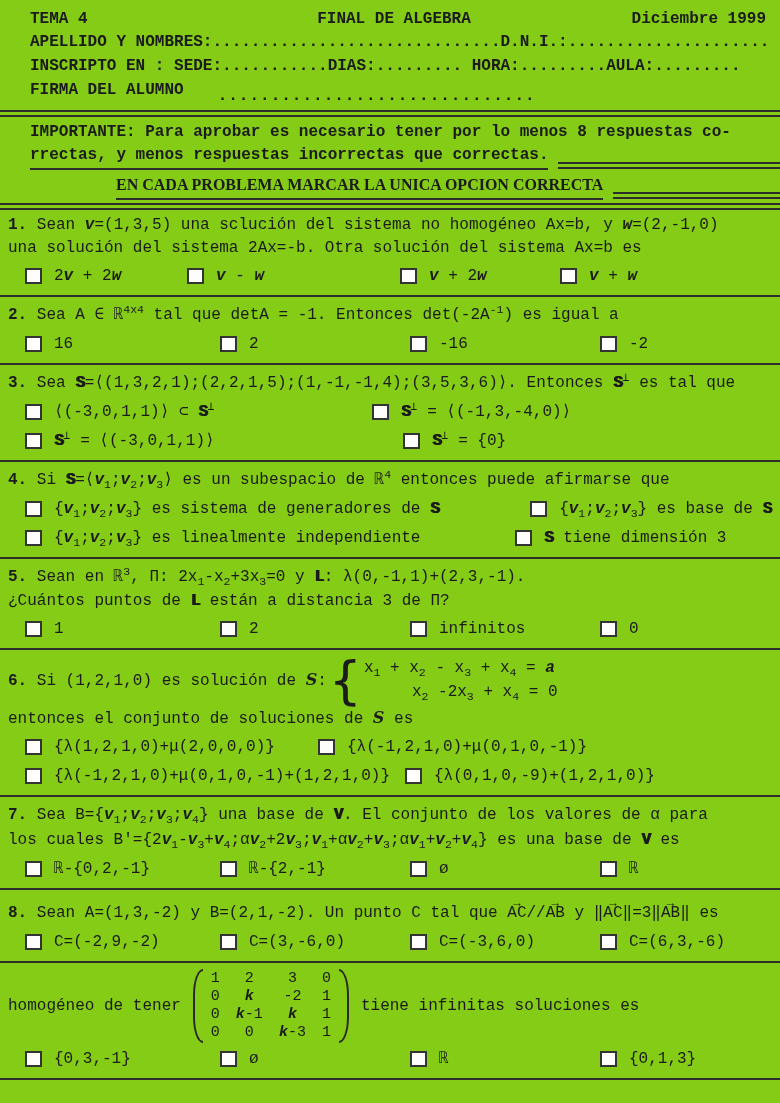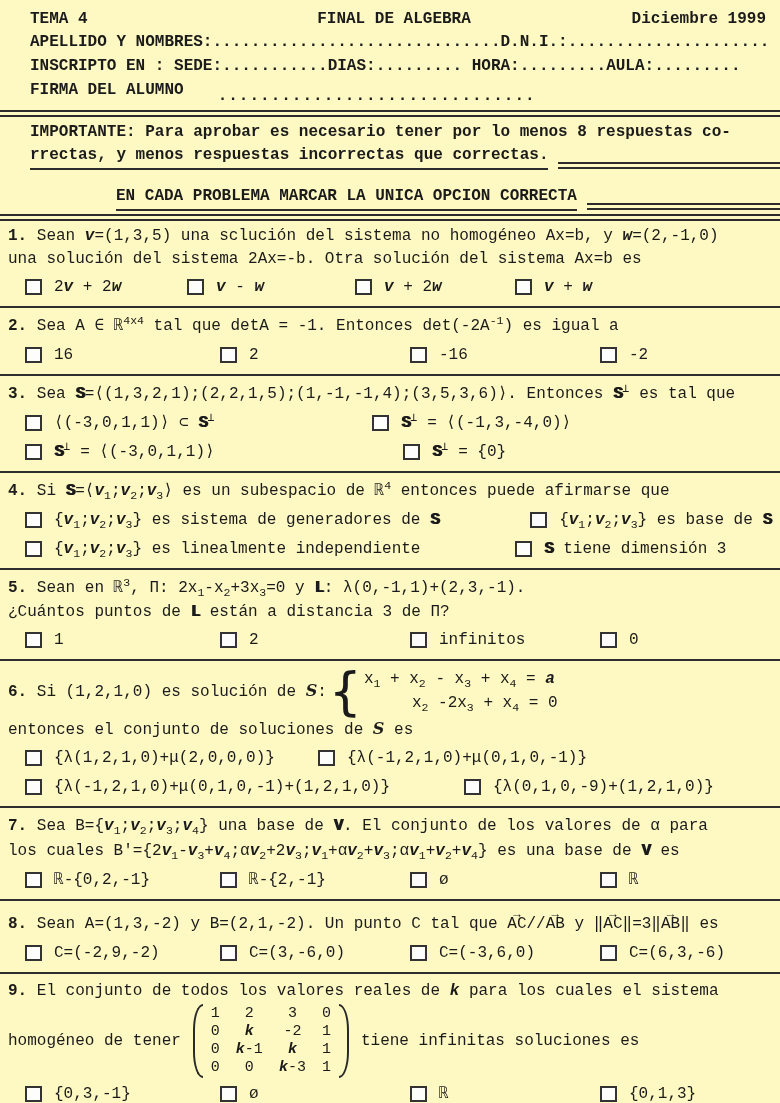--- a/index.html
+++ b/index.html
@@ -1,36 +1,36 @@
 <!DOCTYPE html>
 <html><head>
 <meta charset="utf-8">
 <style>
   * { box-sizing: border-box; }
   html,body { margin:0; padding:0; background:#d8d8d4; }
   .page {
     width:780px; height:1103px; margin:0 auto; overflow:hidden;
-    background:#fef9c3; color:#1b1b1b;
+    background:#84cc16; color:#1b1b1b;
     font-family:"Liberation Mono","DejaVu Sans Mono","DejaVu Sans",monospace;
     font-size:16px; padding:6px 8px 8px 8px;
   }
   .hdr { font-weight:bold; }
   .h-row1 { display:flex; align-items:baseline; padding:4px 4px 2px 22px; }
   .h-row1 .l { width:200px; }
   .h-row1 .c { flex:1; text-align:center; }
   .h-row1 .r { width:210px; text-align:right; padding-right:2px; }
   .h-line { padding-left:22px; line-height:24px; white-space:nowrap; overflow:hidden; }
   .firma-row { padding-left:22px; line-height:25px; height:29px; }
   .firma-dots { margin-left:34px; position:relative; top:6px; letter-spacing:1px; }
   .rule2 { height:7px; border-top:2px solid #2c2c2c; border-bottom:2px solid #2c2c2c; margin:3px -8px 4px -8px; }
   .imp { padding-left:22px; line-height:23px; }
   .row { display:flex; }
   .ul { border-bottom:2px solid #2c2c2c; padding-bottom:1px; }
   .ruleseg { flex:1 1 auto; min-width:30px; height:7px; border-top:2px solid #2c2c2c; border-bottom:2px solid #2c2c2c; align-self:flex-end; margin:0 -8px 1px 10px; }
-  .instr-row { display:flex; margin-top:14px; line-height:24px; }
+  .instr-row { display:flex; margin-top:3px; line-height:24px;font-family:Liberation Serif, serif; }
   .instr-spacer { width:108px; }
   .sep { border-top:2px solid #2e2e2e; margin:6px -8px 6px -8px; }
   .pline { line-height:23px; }
   .pline2 { line-height:25px; }
   i { font-style:italic; font-weight:bold; }
   sub { font-size:0.72em; vertical-align:-0.38em; line-height:0; }
   sup { font-size:0.72em; vertical-align:0.55em; line-height:0; }
   .bb { font-weight:bold; text-shadow:1.2px 0 0 currentColor; }
   .scr { font-family:"DejaVu Serif",serif; font-style:italic; font-weight:bold; }
   .vec { position:relative; display:inline-block; }
@@ -89,21 +89,21 @@
   <div class="rule2"></div>
 
   <section>
     <div class="pline"><b>1.</b> Sean <i>v</i>=(1,3,5) una sclución del sistema no homogéneo Ax=b, y <i>w</i>=(2,-1,0)</div>
     <div class="pline">una solución del sistema 2Ax=-b. Otra solución del sistema Ax=b es</div>
     <div class="opts">
       <div class="opt" style="width:162px">
           <span class="cb"></span>
           <span>2<i>v</i> + 2<i>w</i></span>
         </div>
-      <div class="opt" style="width:168px">
+      <div class="opt" style="width:213px">
           <span class="cb"></span>
           <span><i>v</i> - <i>w</i></span>
         </div>
       <div class="opt" style="width:160px">
           <span class="cb"></span>
           <span><i>v</i> + 2<i>w</i></span>
         </div>
       <div class="opt" style="flex:1">
           <span class="cb"></span>
           <span><i>v</i> + <i>w</i></span>
@@ -223,21 +223,21 @@
       <div class="opt" style="width:293px">
           <span class="cb"></span>
           <span>{λ(1,2,1,0)+μ(2,0,0,0)}</span>
         </div>
       <div class="opt" style="flex:1">
           <span class="cb"></span>
           <span>{λ(-1,2,1,0)+μ(0,1,0,-1)}</span>
         </div>
     </div>
     <div class="opts">
-      <div class="opt" style="width:439px">
+      <div class="opt" style="width:380px">
           <span class="cb"></span>
           <span>{λ(-1,2,1,0)+μ(0,1,0,-1)+(1,2,1,0)}</span>
         </div>
       <div class="opt" style="flex:1">
           <span class="cb"></span>
           <span>{λ(0,1,0,-9)+(1,2,1,0)}</span>
         </div>
     </div>
   </section>
   <div class="sep"></div>
@@ -283,21 +283,20 @@
         </div>
       <div class="opt">
           <span class="cb"></span>
           <span>C=(6,3,-6)</span>
         </div>
     </div>
   </section>
   <div class="sep"></div>
 
   <section>
-    <div class="pline"><b>9.</b> El conjunto de todos los valores reales de <i>k</i> para los cuales el sistema</div>
     <div class="matrow">
       <span>homogéneo de tener</span>
       <span class="matwrap">
         <span class="paren pl"></span>
         <span class="mat">
           <span>1</span>
             <span>2</span>
             <span>3</span>
             <span>0</span>
           <span>0</span>

